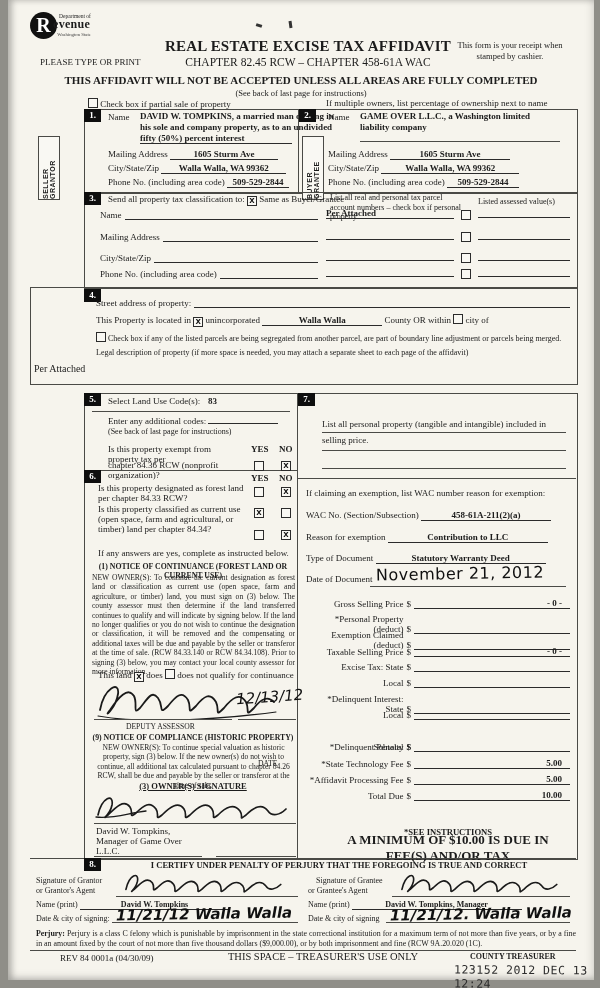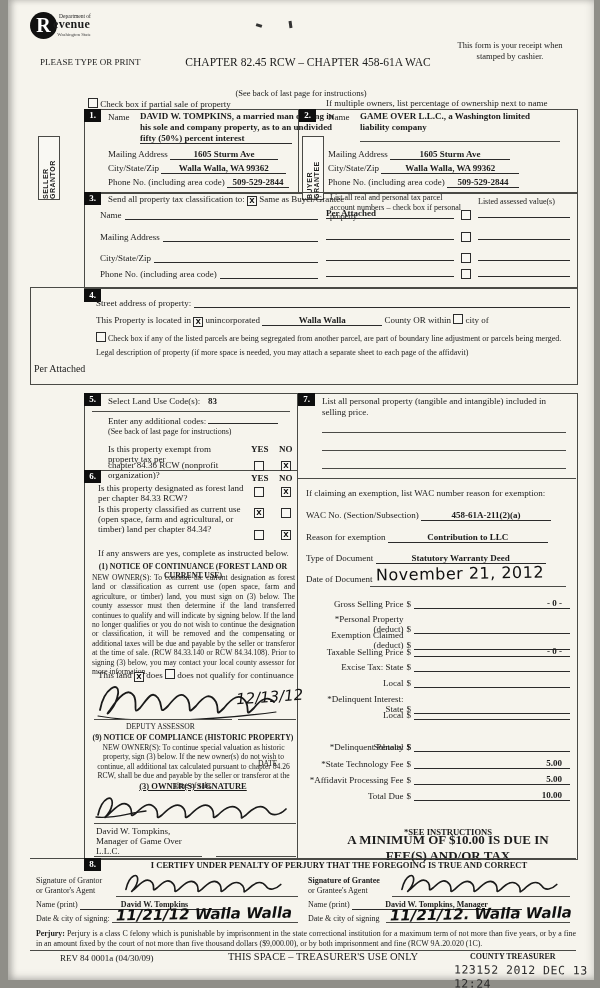--- a/index.html
+++ b/index.html
@@ -47,24 +47,26 @@
       <div class="b" style="font-size:12px;margin-top:-2px;letter-spacing:.3px;">evenue</div>
       <div style="font-size:4.8px;text-align:right;color:#444;">Washington State</div>
     </div>
   </div>
 
   <div class="mark" style="left:248px;top:24px;width:6px;height:3px;transform:rotate(18deg);"></div>
   <div class="mark" style="left:281px;top:21px;width:3px;height:7px;transform:rotate(-8deg);"></div>
 
   <div class="abs l" style="left:32px;top:57px;">PLEASE TYPE OR PRINT</div>
 
+  <div class="abs b c" style="left:130px;top:38px;width:340px;font-size:15px;letter-spacing:.2px;">REAL ESTATE EXCISE TAX AFFIDAVIT</div>
   <div class="abs c" style="left:130px;top:56px;width:340px;font-size:11.5px;">CHAPTER 82.45 RCW – CHAPTER 458-61A WAC</div>
 
   <div class="abs c" style="left:442px;top:40px;width:120px;font-size:8.5px;line-height:10.5px;">This form is your receipt when stamped by cashier.</div>
 
+  <div class="abs b c" style="left:0;top:74px;width:586px;font-size:11px;">THIS AFFIDAVIT WILL NOT BE ACCEPTED UNLESS ALL AREAS ARE FULLY COMPLETED</div>
   <div class="abs c" style="left:0;top:88px;width:586px;font-size:8.5px;">(See back of last page for instructions)</div>
 
   <div class="abs l" style="left:80px;top:98px;">
     <span class="cb"></span>
     <span>Check box if partial sale of property</span>
   </div>
   <div class="abs l" style="left:318px;top:98px;">If multiple owners, list percentage of ownership next to name</div>
 
   <div class="abs box" style="left:76px;top:109px;width:492px;height:83px;"></div>
   <div class="abs vlinebar" style="left:290px;top:109px;height:83px;"></div>
@@ -245,21 +247,21 @@
     <path class="sig" stroke-width="1.3" d="M2,28 C20,30 34,24 52,22"></path>
   </svg>
   <div class="abs hline" style="left:86px;top:823px;width:202px;"></div>
   <div class="abs l" style="left:88px;top:826px;">David W. Tompkins,</div>
   <div class="abs l" style="left:88px;top:836px;">Manager of Game Over</div>
   <div class="abs l" style="left:88px;top:846px;">L.L.C.</div>
   <div class="abs hline" style="left:86px;top:856px;width:108px;"></div>
   <div class="abs hline" style="left:208px;top:856px;width:80px;"></div>
 
   <div class="abs nb" style="left:290px;top:393px;">7.</div>
-  <div class="abs l" style="left:314px;top:396px;width:242px;line-height:11px;">List all personal property (tangible and intangible) included in selling price.</div>
+  <div class="abs l" style="left:314px;top:416px;width:242px;line-height:16px;">List all personal property (tangible and intangible) included in selling price.</div>
   <div class="abs hline" style="left:314px;top:432px;width:244px;"></div>
   <div class="abs hline" style="left:314px;top:450px;width:244px;"></div>
   <div class="abs hline" style="left:314px;top:468px;width:244px;"></div>
 
   <div class="abs l" style="left:298px;top:488px;">If claiming an exemption, list WAC number reason for exemption:</div>
 
   <div class="abs l" style="left:298px;top:510px;">
     <span>WAC No. (Section/Subsection)</span>
     <span class="vline l" style="width:130px;">458-61A-211(2)(a)</span>
   </div>
@@ -355,21 +357,21 @@
   </svg>
   <div class="abs hline" style="left:108px;top:896px;width:182px;"></div>
   <div class="abs s" style="left:28px;top:900px;">
     <span>Name (print)</span>
     <span class="vline s" style="width:150px;">David W. Tompkins</span>
   </div>
   <div class="abs s" style="left:28px;top:914px;">Date &amp; city of signing:</div>
   <div class="abs hand b" style="left:108px;top:905px;font-size:15px;font-style:italic;transform:rotate(-1deg);white-space:nowrap;">11/21/12  Walla Walla</div>
   <div class="abs hline" style="left:104px;top:922px;width:186px;"></div>
 
-  <div class="abs s" style="left:300px;top:876px;font-weight:bold;">Signature of Grantee</div>
+  <div class="abs s" style="left:308px;top:876px;">Signature of Grantee</div>
   <div class="abs s" style="left:300px;top:886px;">or Grantee's Agent</div>
   <svg class="abs" style="left:388px;top:868px;" width="170" height="28" viewBox="0 0 200 34">
     <path class="sig" stroke-width="2" d="M4,26 C8,8 20,4 18,16 C16,26 6,32 14,26 C22,18 30,10 36,18 C40,24 34,30 42,24 C50,16 56,12 62,20 C66,26 60,32 68,26 C76,18 84,12 90,20 C94,26 88,32 96,26 C104,18 112,12 118,20 C122,26 116,32 124,26 C132,18 140,14 146,22 C150,28 144,32 152,26 C160,18 168,14 174,22 C178,28 186,26 192,20"></path>
   </svg>
   <div class="abs hline" style="left:384px;top:896px;width:178px;"></div>
   <div class="abs s" style="left:300px;top:900px;">
     <span>Name (print)</span>
     <span class="vline s" style="width:170px;">David W. Tompkins, Manager</span>
   </div>
   <div class="abs s" style="left:300px;top:914px;">Date &amp; city of signing</div>

